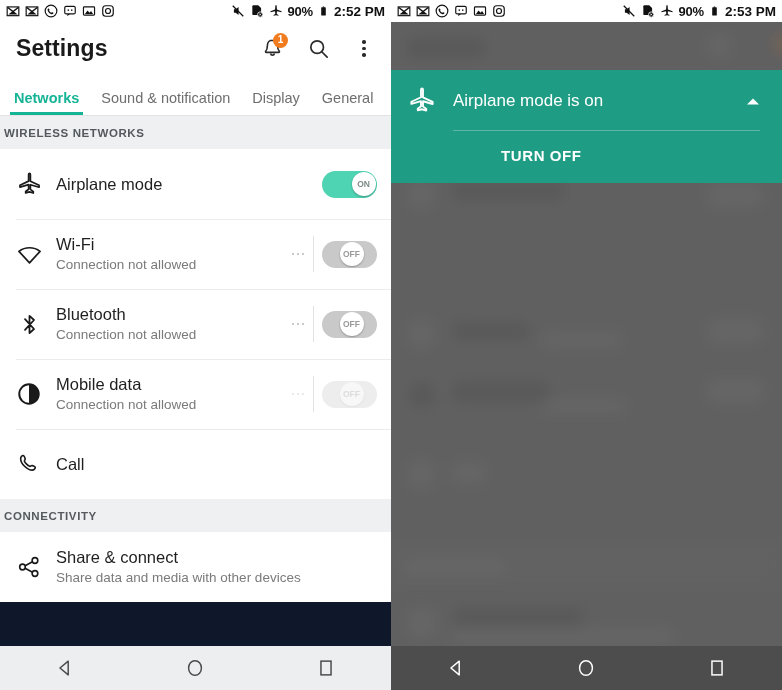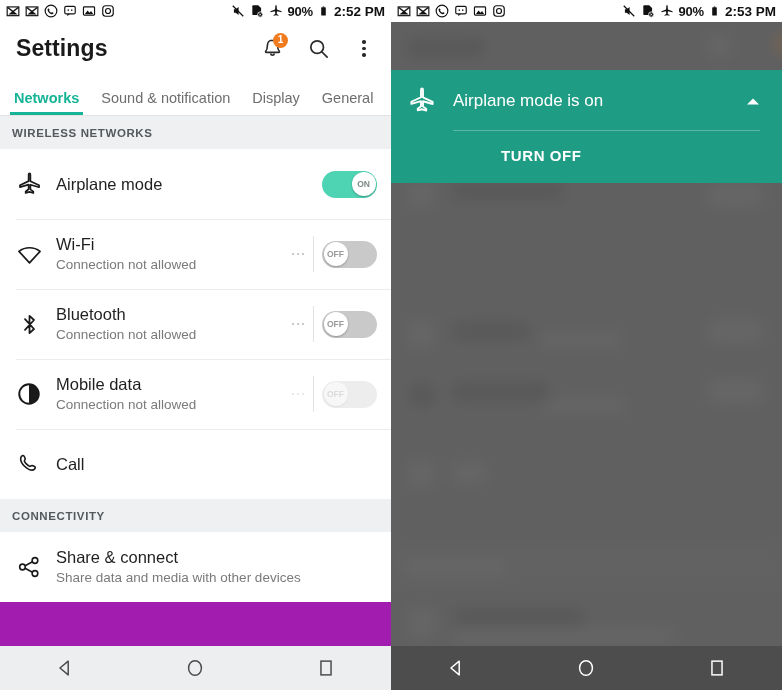--- a/index.html
+++ b/index.html
@@ -5,21 +5,21 @@
   * { margin:0; padding:0; box-sizing:border-box; }
   html,body { width:782px; height:690px; }
   body {
     font-family:"Liberation Sans", sans-serif;
     background:#ffffff;
     overflow:hidden;
   }
   .stage { position:relative; width:782px; height:690px; display:flex; }
 
   
-  .panel { position:relative; width:411px; height:690px; overflow:hidden; background:#a21caf; }
+  .panel { position:relative; width:411px; height:690px; overflow:hidden; background:#0f172a; }
 
   
   .statusbar {
     height:22px; display:flex; align-items:center;
     padding:0 6px 0 6px; background:#fff;
   }
   .sb-left { display:flex; align-items:center; gap:5px; }
   .sb-right { margin-left:auto; display:flex; align-items:center; gap:5px; }
   .sb-ico { width:14px; height:14px; display:block; }
   .sb-text { font-size:13px; font-weight:700; color:#111; letter-spacing:-0.2px; white-space:nowrap; }
@@ -42,41 +42,41 @@
   .tabs { display:flex; align-items:flex-end; height:40px; padding:0 12px; background:#fff; gap:18px; }
   .tab { position:relative; font-size:14.5px; color:#6e6e6e; padding:0 2px 9px 2px; cursor:pointer; white-space:nowrap; }
   .tab.active { color:#16b496; font-weight:700; }
   .tab.active::after {
     content:""; position:absolute; left:-2px; right:-2px; bottom:0; height:3px; background:#16b496;
   }
   .tabs-rule { height:1px; background:#e3e3e3; }
 
   
   .section-head {
-    background:#eef0f2; padding:11px 16px 10px 12px;
+    background:#eef0f2; padding:11px 16px 10px 4px;
     font-size:11.5px; font-weight:700; letter-spacing:0.6px; color:#55595d;
   }
   .row { display:flex; align-items:center; min-height:70px; padding:0 14px 0 16px; background:#fff; position:relative; cursor:pointer; }
   .row + .row::before {
     content:""; position:absolute; left:16px; right:0; top:0; height:1px; background:#ececec;
   }
   .row-ico { width:40px; flex:0 0 40px; display:flex; align-items:center; justify-content:flex-start; }
   .row-txt { flex:1 1 auto; min-width:0; padding-right:16px; }
   .row-title { font-size:16.5px; color:#1f1f1f; line-height:1.25; }
   .row-sub { font-size:13.5px; color:#7a7a7a; margin-top:2px; line-height:1.25; }
   .row-ell { width:26px; display:flex; align-items:center; justify-content:center; gap:2.5px; }
   .row-ell i { width:2.5px; height:2.5px; border-radius:50%; background:#b8b8b8; display:block; }
   .row-div { width:1px; height:36px; background:#e2e2e2; margin:0 8px 0 2px; }
 
   
   .toggle { width:55px; height:27px; border-radius:14px; position:relative; flex:0 0 55px; cursor:pointer; }
   .toggle .knob {
     position:absolute; top:1.5px; width:24px; height:24px; border-radius:50%;
     background:#fff; display:flex; align-items:center; justify-content:center;
-    font-size:8.5px; font-weight:700; box-shadow:0 1px 2px rgba(0,0,0,.28);
+    font-size:8.5px; font-weight:700; box-shadow:0 1px 2px rgba(0,0,0,.28);margin-left:16px;
   }
   .toggle.on { background:#4ed3b3; }
   .toggle.on .knob { right:1.5px; color:#7d8b88; }
   .toggle.off { background:#c9c9c9; }
   .toggle.off .knob { left:1.5px; color:#9a9a9a; }
   .toggle.off.dim { background:#ededed; }
   .toggle.off.dim .knob { background:#f7f7f7; color:#dcdcdc; box-shadow:0 1px 2px rgba(0,0,0,.06); }
   .row.dim .row-ell i { background:#e2e2e2; }
 
   

